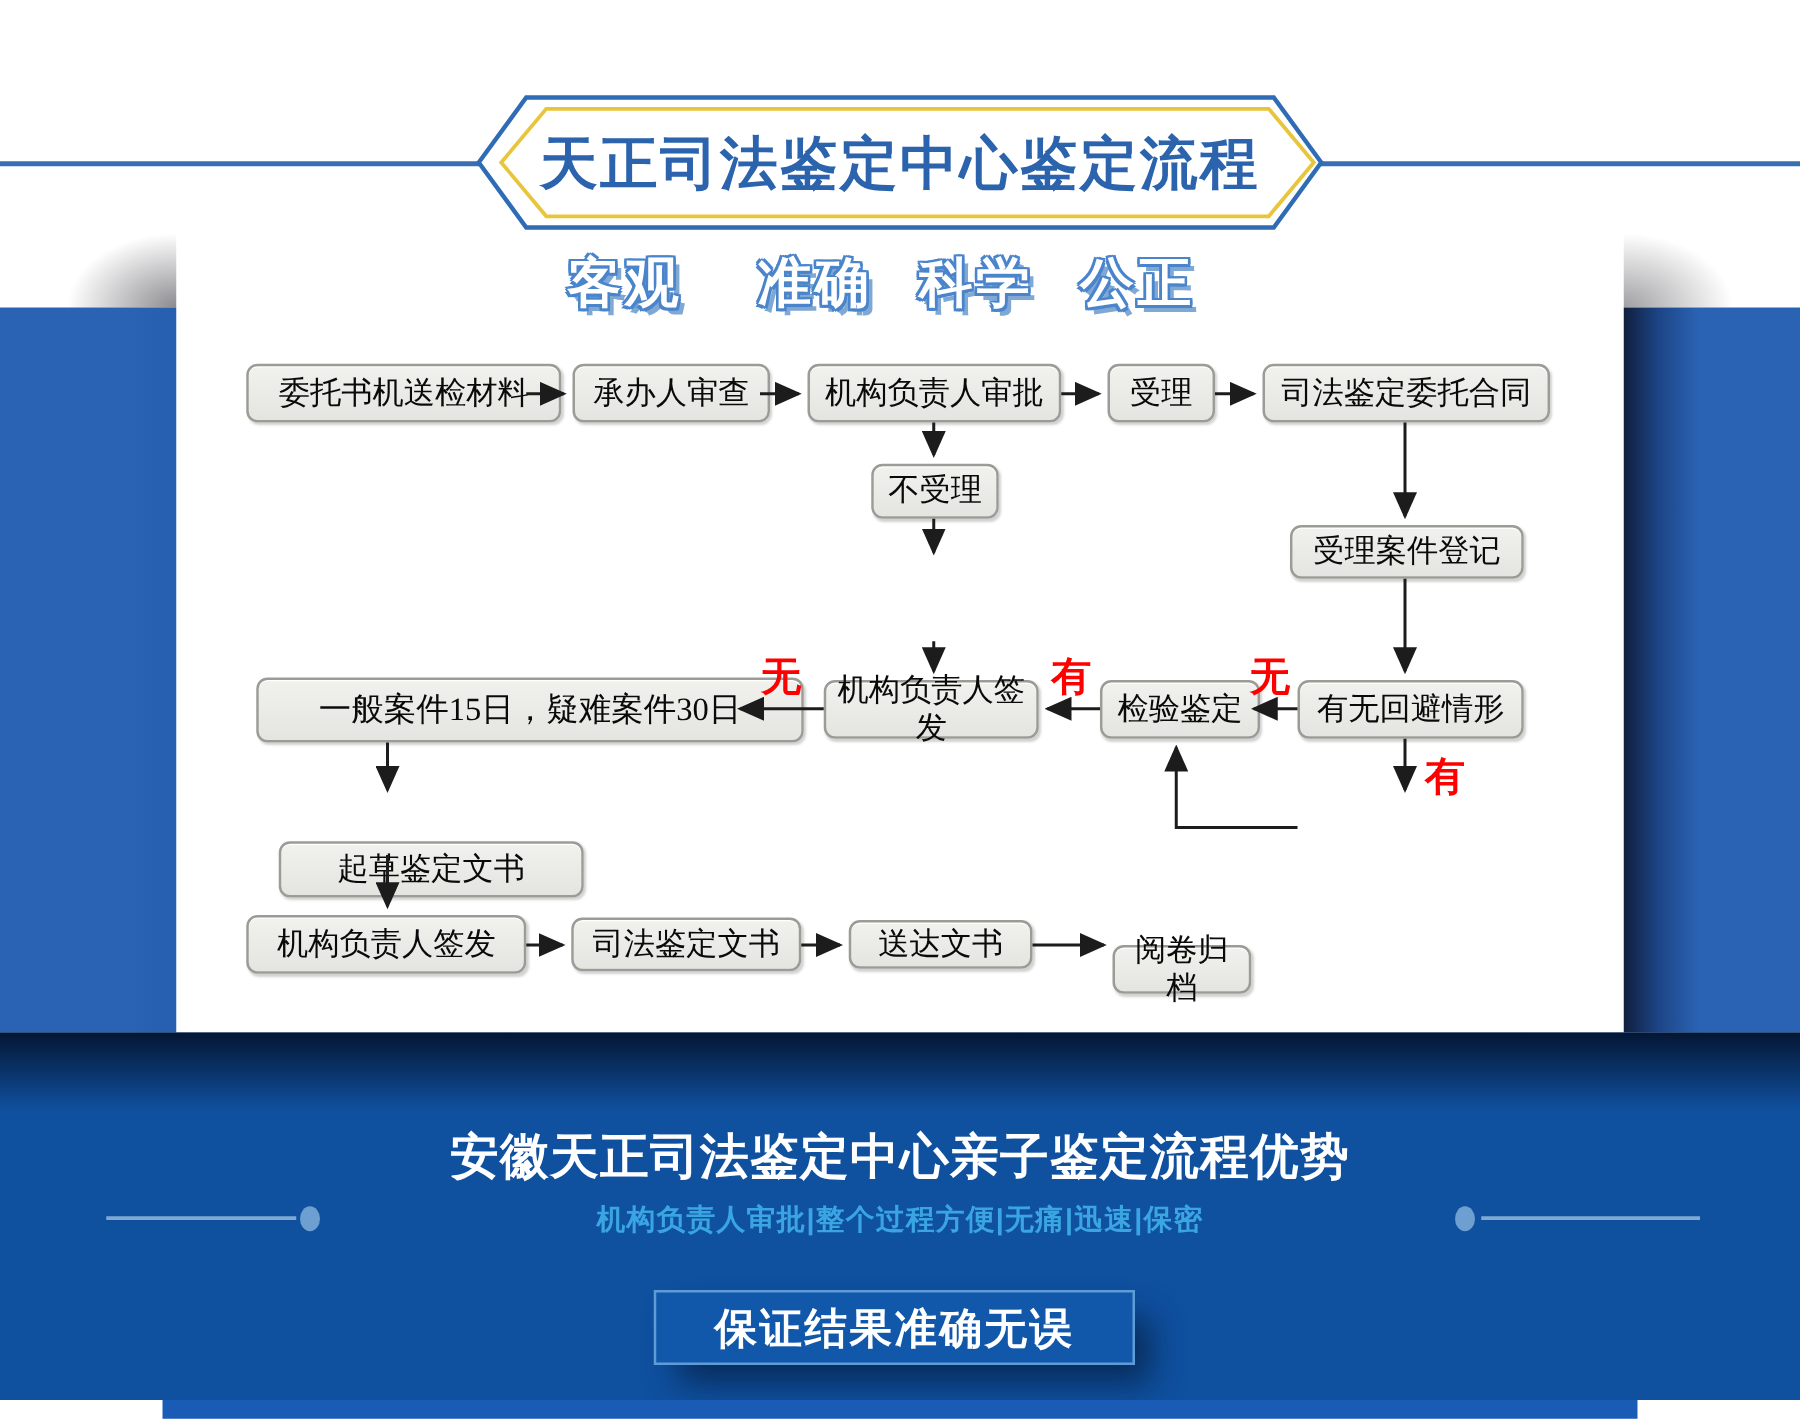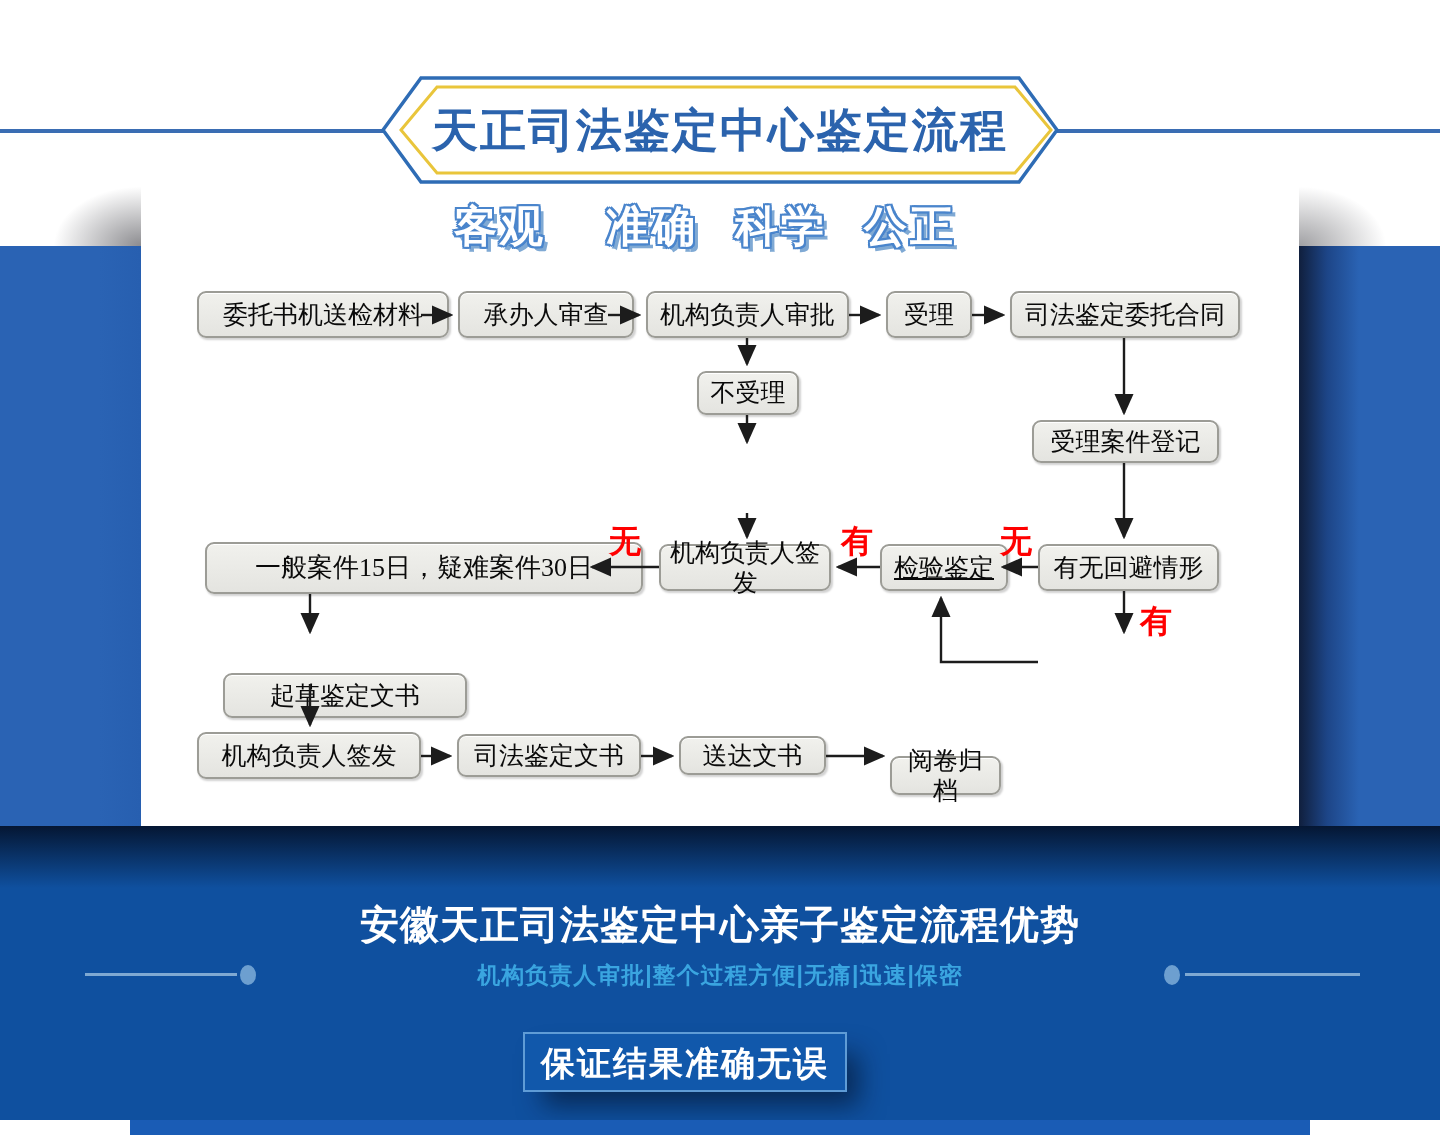--- a/index.html
+++ b/index.html
@@ -47,21 +47,21 @@
   .bottom-heading{position:absolute;left:0;top:72px;width:1440px;text-align:center;
     font-size:39px;font-weight:700;color:#ffffff;letter-spacing:1px;}
   .sub-row-text{position:absolute;left:0;top:134px;width:1440px;text-align:center;
     font-size:23px;font-weight:700;color:#3aa5e0;letter-spacing:1px;}
   .deco-line{position:absolute;top:147px;height:3px;background:#7fa9d2;}
   .deco-line.l{left:85px;width:152px;}
   .deco-line.r{left:1185px;width:175px;}
   .deco-dot{position:absolute;top:139px;width:16px;height:20px;border-radius:50%;background:#6d9fd0;}
   .deco-dot.l{left:240px;}
   .deco-dot.r{left:1164px;}
-  .cta-button{position:absolute;left:523px;top:206px;width:324px;height:60px;line-height:58px;
+  .cta-button{position:absolute;left:523px;top:206px;width:385px;height:60px;line-height:58px;
     text-align:center;background:#1158ab;border:2px solid #5f9cd6;box-sizing:border-box;
     color:#ffffff;font-size:34px;font-weight:700;letter-spacing:2px;
     box-shadow:16px 18px 26px -4px rgba(4,18,42,.6);cursor:pointer;}
 
   .footer-strip{position:absolute;left:0;top:1120px;width:1440px;height:15px;background:#ffffff;}
   .footer-bar{position:absolute;left:130px;top:0;width:1180px;height:15px;background:#1a5cb5;}
 </style>
 </head>
 <body>
 
@@ -81,28 +81,28 @@
     <span>科学</span>
     <span>公正</span>
   </div>
 
   <div class="side left"></div>
   <div class="side right"></div>
   <div class="corner-shadow l"></div>
   <div class="corner-shadow r"></div>
 
   <div class="fnode" style="left:197px;top:291px;width:252px;height:47px;">委托书机送检材料</div>
-  <div class="fnode" style="left:458px;top:291px;width:176px;height:47px;">承办人审查</div>
+  <div class="fnode" style="left:458px;top:291px;width:158px;height:47px;">承办人审查</div>
   <div class="fnode" style="left:646px;top:291px;width:203px;height:47px;">机构负责人审批</div>
   <div class="fnode" style="left:886px;top:291px;width:86px;height:47px;">受理</div>
   <div class="fnode" style="left:1010px;top:291px;width:230px;height:47px;">司法鉴定委托合同</div>
   <div class="fnode" style="left:697px;top:371px;width:102px;height:44px;">不受理</div>
   <div class="fnode" style="left:1032px;top:420px;width:187px;height:43px;">受理案件登记</div>
   <div class="fnode" style="left:1038px;top:544px;width:181px;height:47px;">有无回避情形</div>
-  <div class="fnode" style="left:880px;top:544px;width:128px;height:47px;text-decoration:underline;">检验鉴定</div>
+  <div class="fnode" style="left:880px;top:544px;width:128px;height:47px;">检验鉴定</div>
   <div class="fnode" style="left:659px;top:544px;width:172px;height:47px;">机构负责人签发</div>
   <div class="fnode" style="left:205px;top:542px;width:438px;height:52px;font-size:26px;">一般案件15日，疑难案件30日</div>
   <div class="fnode" style="left:203px;top:673px;width:244px;height:45px;margin-left:20px;">起草鉴定文书</div>
   <div class="fnode" style="left:197px;top:732px;width:224px;height:47px;">机构负责人签发</div>
   <div class="fnode" style="left:457px;top:734px;width:184px;height:43px;">司法鉴定文书</div>
   <div class="fnode" style="left:679px;top:736px;width:147px;height:39px;">送达文书</div>
   <div class="fnode" style="left:890px;top:756px;width:111px;height:39px;">阅卷归档</div>
 
   <svg class="arrow-svg" viewBox="0 0 1440 1135">
     <defs>

